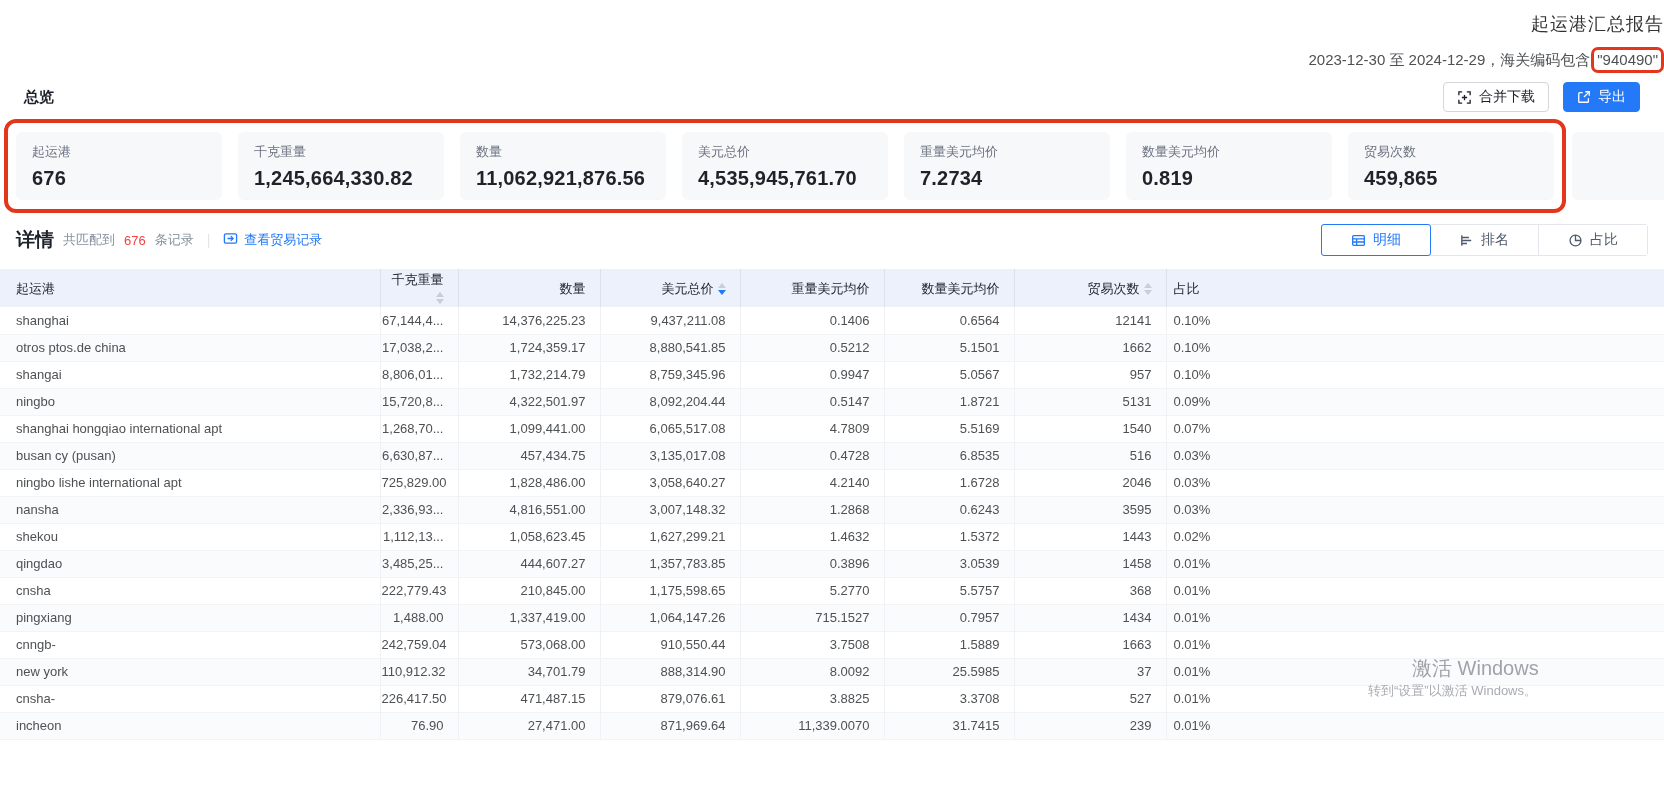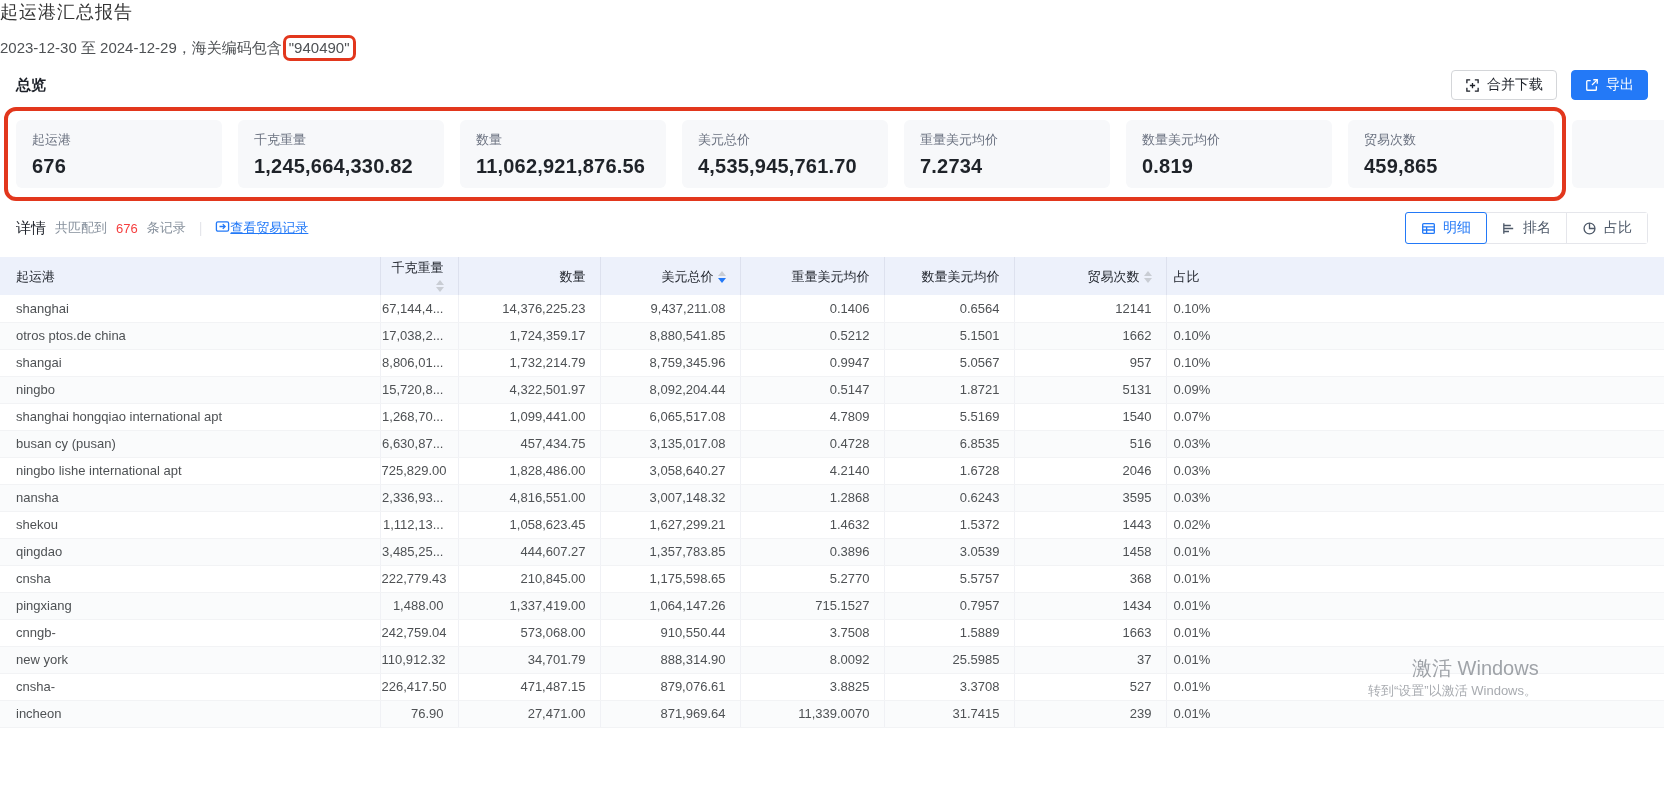--- a/index.html
+++ b/index.html
@@ -3,29 +3,29 @@
 <meta charset="utf-8">
 <style>
   * { box-sizing: border-box; }
   html,body { margin:0; padding:0; }
   body {
     width:1664px; height:788px; overflow:hidden; position:relative;
     background:#fff; font-family:"Liberation Sans","DejaVu Sans",sans-serif;
     color:#333;
   }
   
-  .page-header { text-align:left; }
+  .page-header { text-align:right; padding-top:12px; }
   .page-title { font-size:18px; color:#333; letter-spacing:1px; }
   .page-subtitle { margin-top:11px; font-size:15px; color:#4e5154; }
   .subtitle-hl {
     border:3px solid #e2371d; border-radius:7px; padding:0 3px; margin-left:1px;
     display:inline-block; line-height:20px;
   }
   
-  .overview-bar { margin-top:8px; padding:0 16px; display:flex; justify-content:space-between; align-items:center; height:32px; }
+  .overview-bar { margin-top:8px; padding:0 24px; display:flex; justify-content:space-between; align-items:center; height:32px; }
   .section-title { font-size:15px; font-weight:bold; color:#1d2129; }
   .actions { display:flex; gap:14px; align-items:center; }
   .btn {
     height:30px; padding:0 13px; display:inline-flex; align-items:center; gap:7px;
     border:1px solid #d4d6d9; border-radius:4px; background:#fff; font-size:14px; color:#1d2129; cursor:pointer;
   }
   .btn.primary { background:#2379f7; border-color:#2379f7; color:#fff;text-align:center; }
   .btn svg { display:block; }
   
   .cards-row { position:relative; height:100px; margin-top:4px; }
@@ -34,28 +34,28 @@
     border:4px solid #e2371d; border-radius:12px; pointer-events:none; z-index:3;
   }
   .cards { position:absolute; left:16px; top:15px; width:1540px; display:flex; gap:16px; }
   .card { width:206px; height:68px; background:#f7f8fa; border-radius:6px; padding:11px 16px; }
   .card-label { font-size:13px; color:#6b7280; }
   .card-value { margin-top:6px; font-size:20px; font-weight:bold; color:#1f2329; letter-spacing:.2px; white-space:nowrap; }
   .card-fragment { position:absolute; left:1572px; top:15px; width:92px; height:68px; background:#f7f8fa; border-radius:6px 0 0 6px; }
   
   .detail-bar { margin-top:6px; padding:0 16px; display:flex; justify-content:space-between; align-items:center; height:34px; }
   .detail-left { display:flex; align-items:center; gap:9px; font-size:13px; }
-  .detail-title { font-size:15px; font-weight:normal; color:#1d2129; }
+  .detail-title { font-size:19px; font-weight:bold; color:#1d2129; }
   .match-gray { color:#86909c; }
   .match-count { color:#f53f3f; }
   .v-divider { color:#e5e6eb; margin:0 4px; font-size:14px; }
-  .trade-link { display:inline-flex; align-items:center; color:#2379f7; font-size:13px; cursor:pointer;text-decoration:underline; }
+  .trade-link { display:inline-flex; align-items:center; gap:6px; color:#2379f7; font-size:13px; cursor:pointer; }
   .segmented { display:flex; align-items:stretch; border:1px solid #e5e6eb; border-radius:3px; height:32px; background:#fff; }
   .segment {
-    display:flex; align-items:center; gap:7px; padding:0 15px; font-size:14px; color:#4e5969;
+    display:flex; align-items:center; gap:7px; padding:0 29px; font-size:14px; color:#4e5969;
     border-right:1px solid #e5e6eb; cursor:pointer; background:#fff;
   }
   .segment:last-child { border-right:none; }
   .segment.active { border:1px solid #2379f7; color:#2379f7; margin:-1px; border-radius:3px; position:relative; z-index:1; }
   .segment svg { display:block; }
   
   .detail-table { width:1664px; margin-top:12px; border-collapse:collapse; table-layout:fixed; }
   .detail-table thead th {
     background:#edf1fb; height:38px; font-size:13px; font-weight:normal; color:#1d2129;
     border-right:1px solid #dde1ee; vertical-align:middle; line-height:17px;

